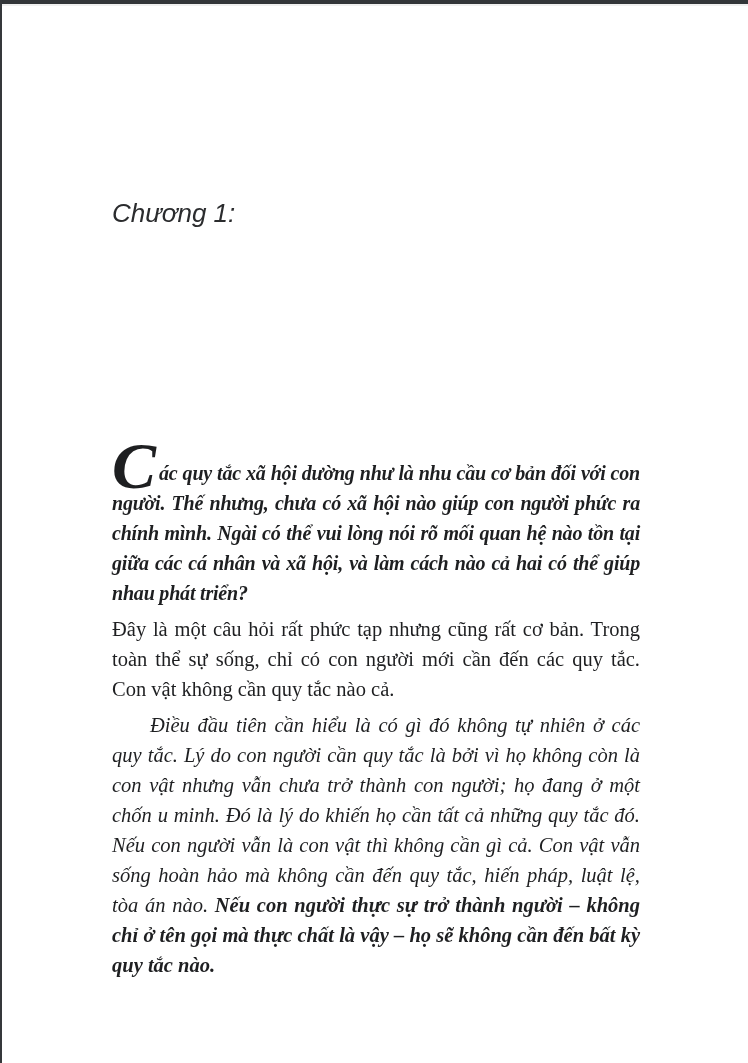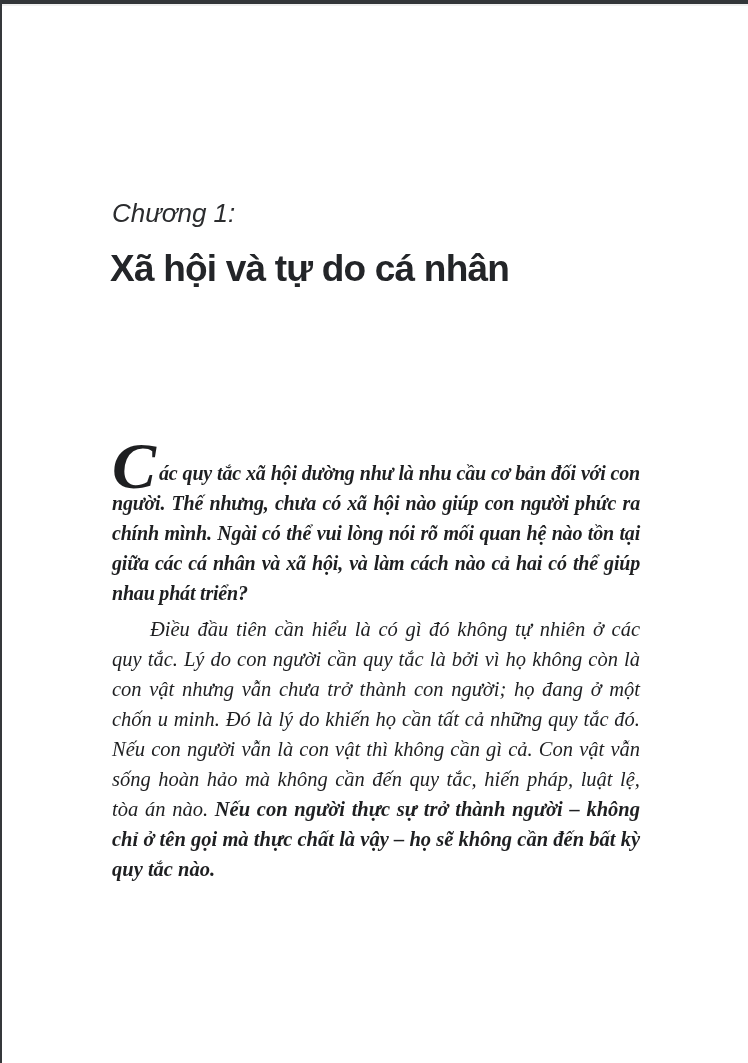--- a/index.html
+++ b/index.html
@@ -97,23 +97,23 @@
 <body>
 
 <div class="page">
 
   <div class="top-edge"></div>
   <div class="top-edge-shadow"></div>
   <div class="left-edge"></div>
 
   <p class="chapter-label">Chương 1:</p>
 
-  <h1 class="chapter-title">Xã hội và tự do cá nhân</h1>
 
   <div class="body-text">
 
     <p class="lead-par"><span class="lead-initial">C</span><span>ác quy tắc xã hội dường như là nhu cầu cơ bản đối với con người. Thế nhưng, chưa có xã hội nào giúp con người phức ra chính mình. Ngài có thể vui lòng nói rõ mối quan hệ nào tồn tại giữa các cá nhân và xã hội, và làm cách nào cả hai có thể giúp nhau phát triển?</span></p>
 
+    <p class="par-2">Đây là một câu hỏi rất phức tạp nhưng cũng rất cơ bản. Trong toàn thể sự sống, chỉ có con người mới cần đến các quy tắc. Con vật không cần quy tắc nào cả.</p>
 
     <p class="par-3"><span>Điều đầu tiên cần hiểu là có gì đó không tự nhiên ở các quy tắc. Lý do con người cần quy tắc là bởi vì họ không còn là con vật nhưng vẫn chưa trở thành con người; họ đang ở một chốn u minh. Đó là lý do khiến họ cần tất cả những quy tắc đó. Nếu con người vẫn là con vật thì không cần gì cả. Con vật vẫn sống hoàn hảo mà không cần đến quy tắc, hiến pháp, luật lệ, tòa án nào. </span><b>Nếu con người thực sự trở thành người – không chỉ ở tên gọi mà thực chất là vậy – họ sẽ không cần đến bất kỳ quy tắc nào.</b></p>
 
   </div>
 </div>
 
 </body></html>

